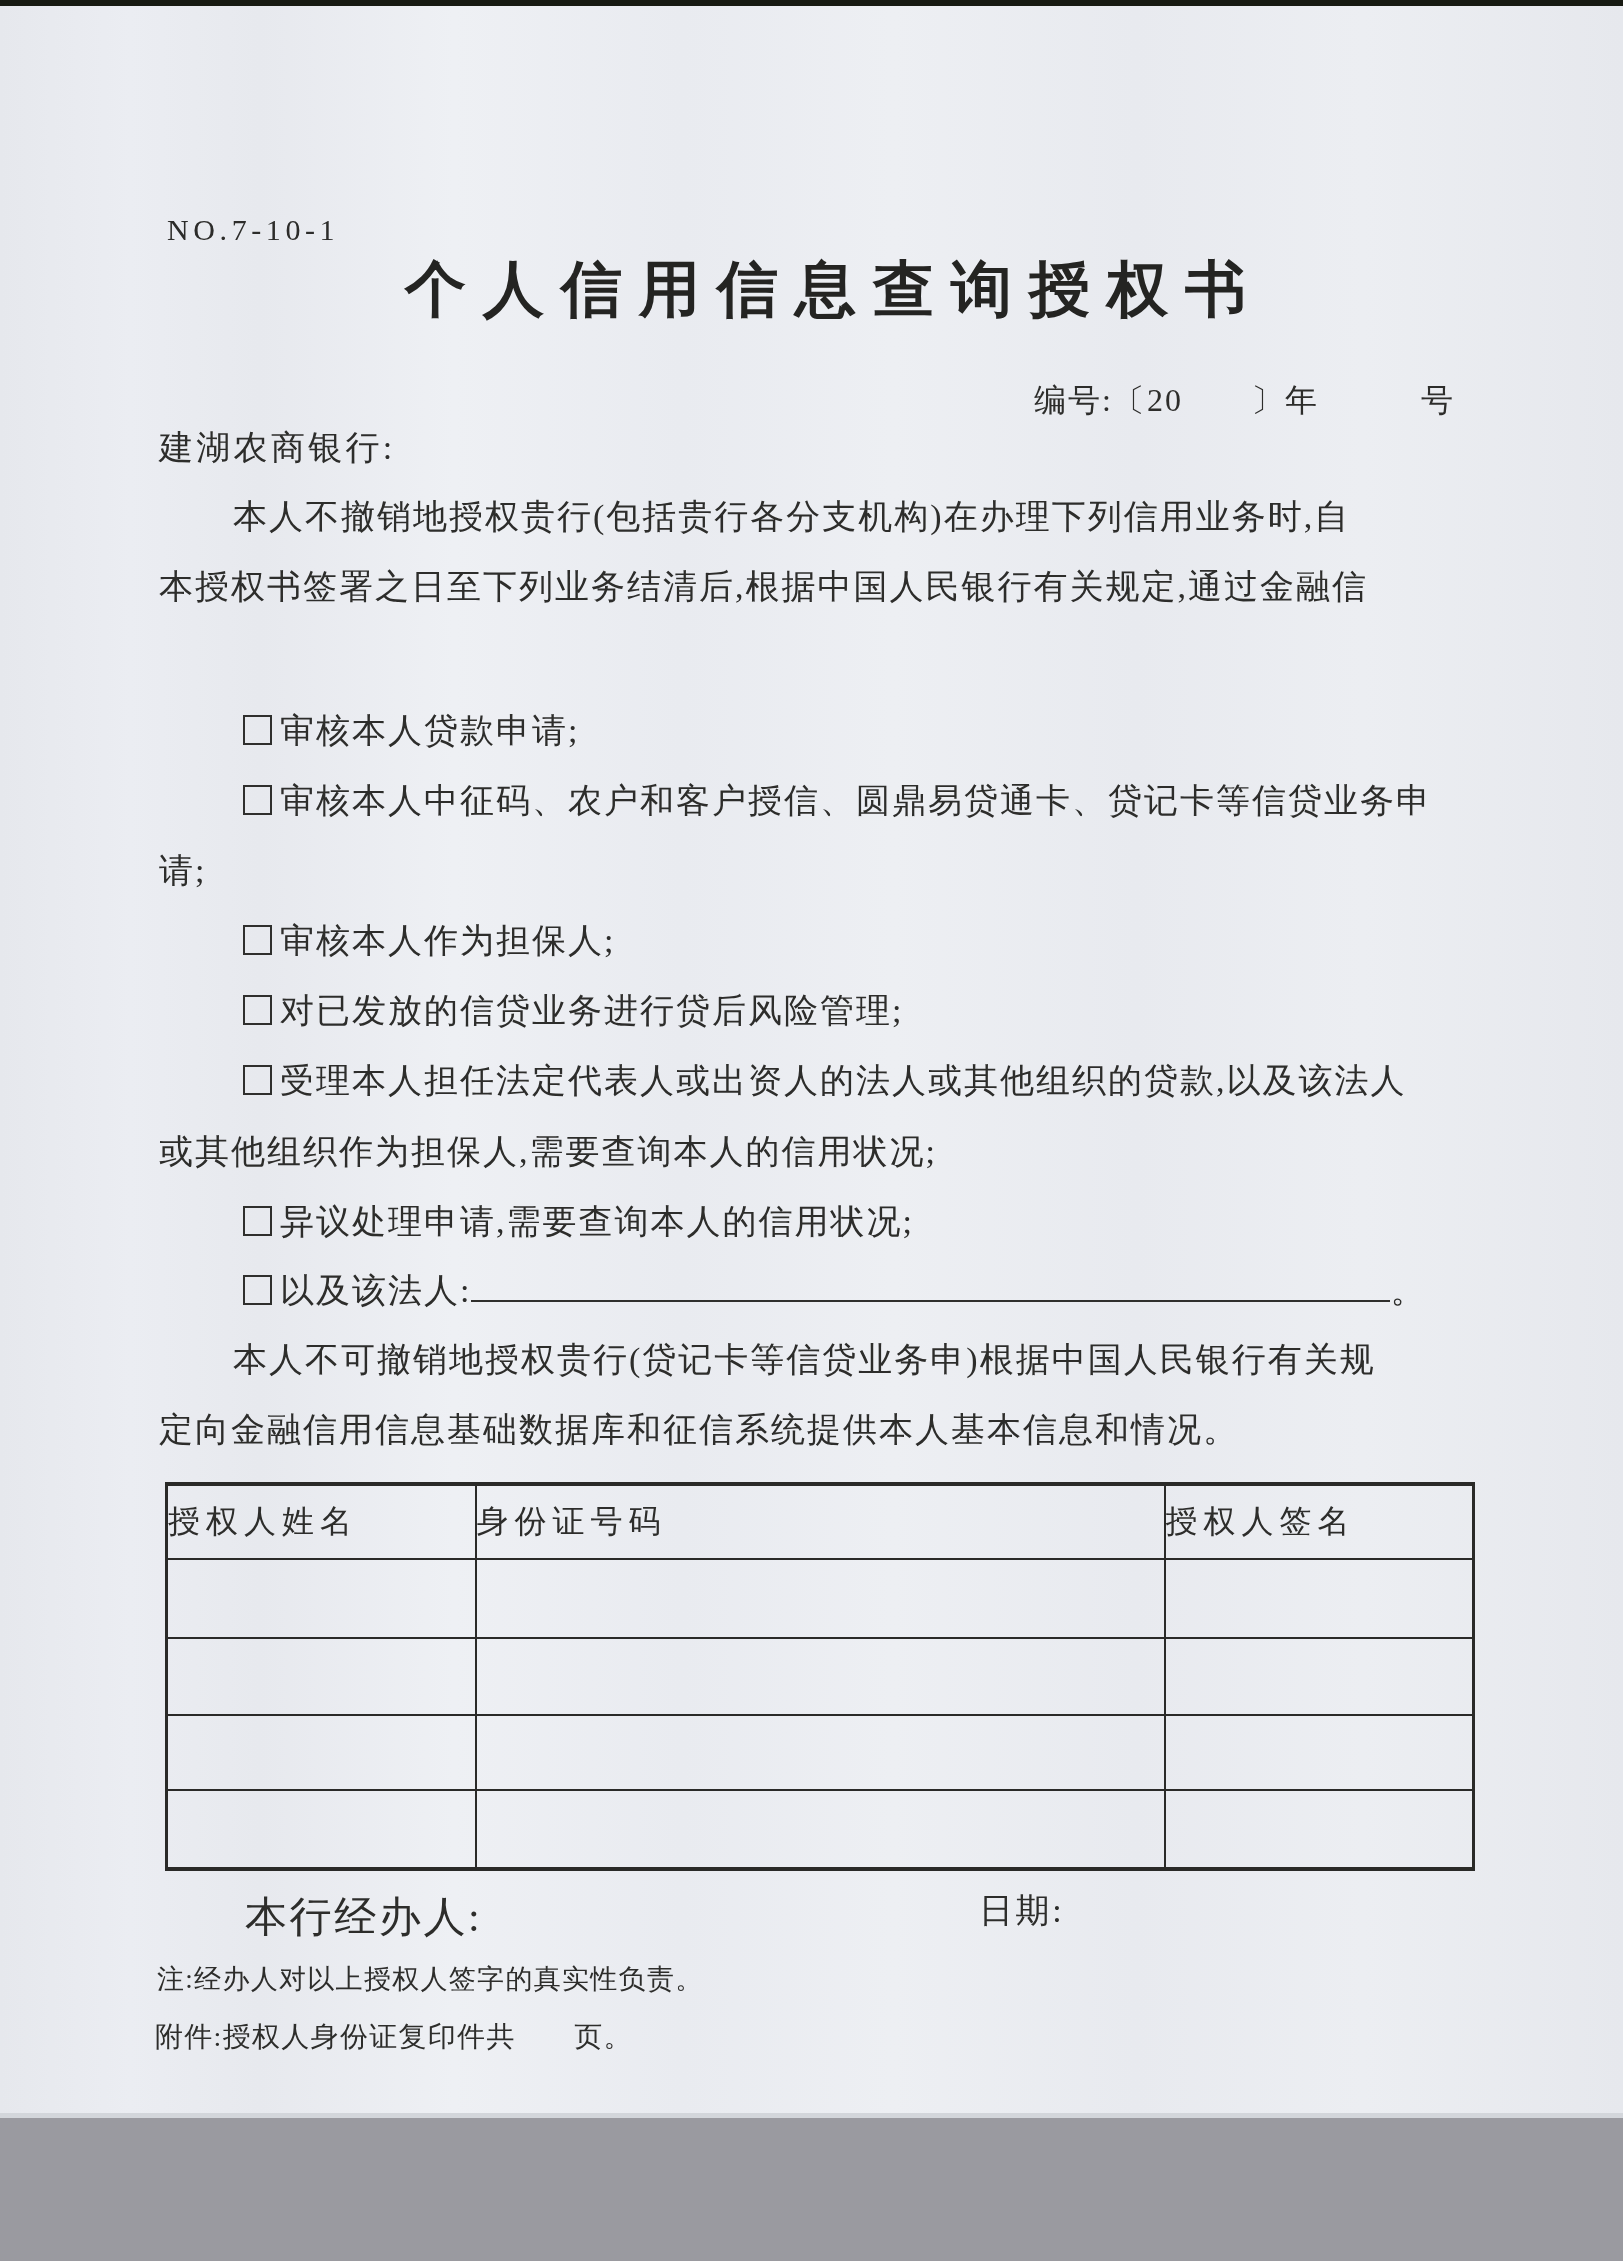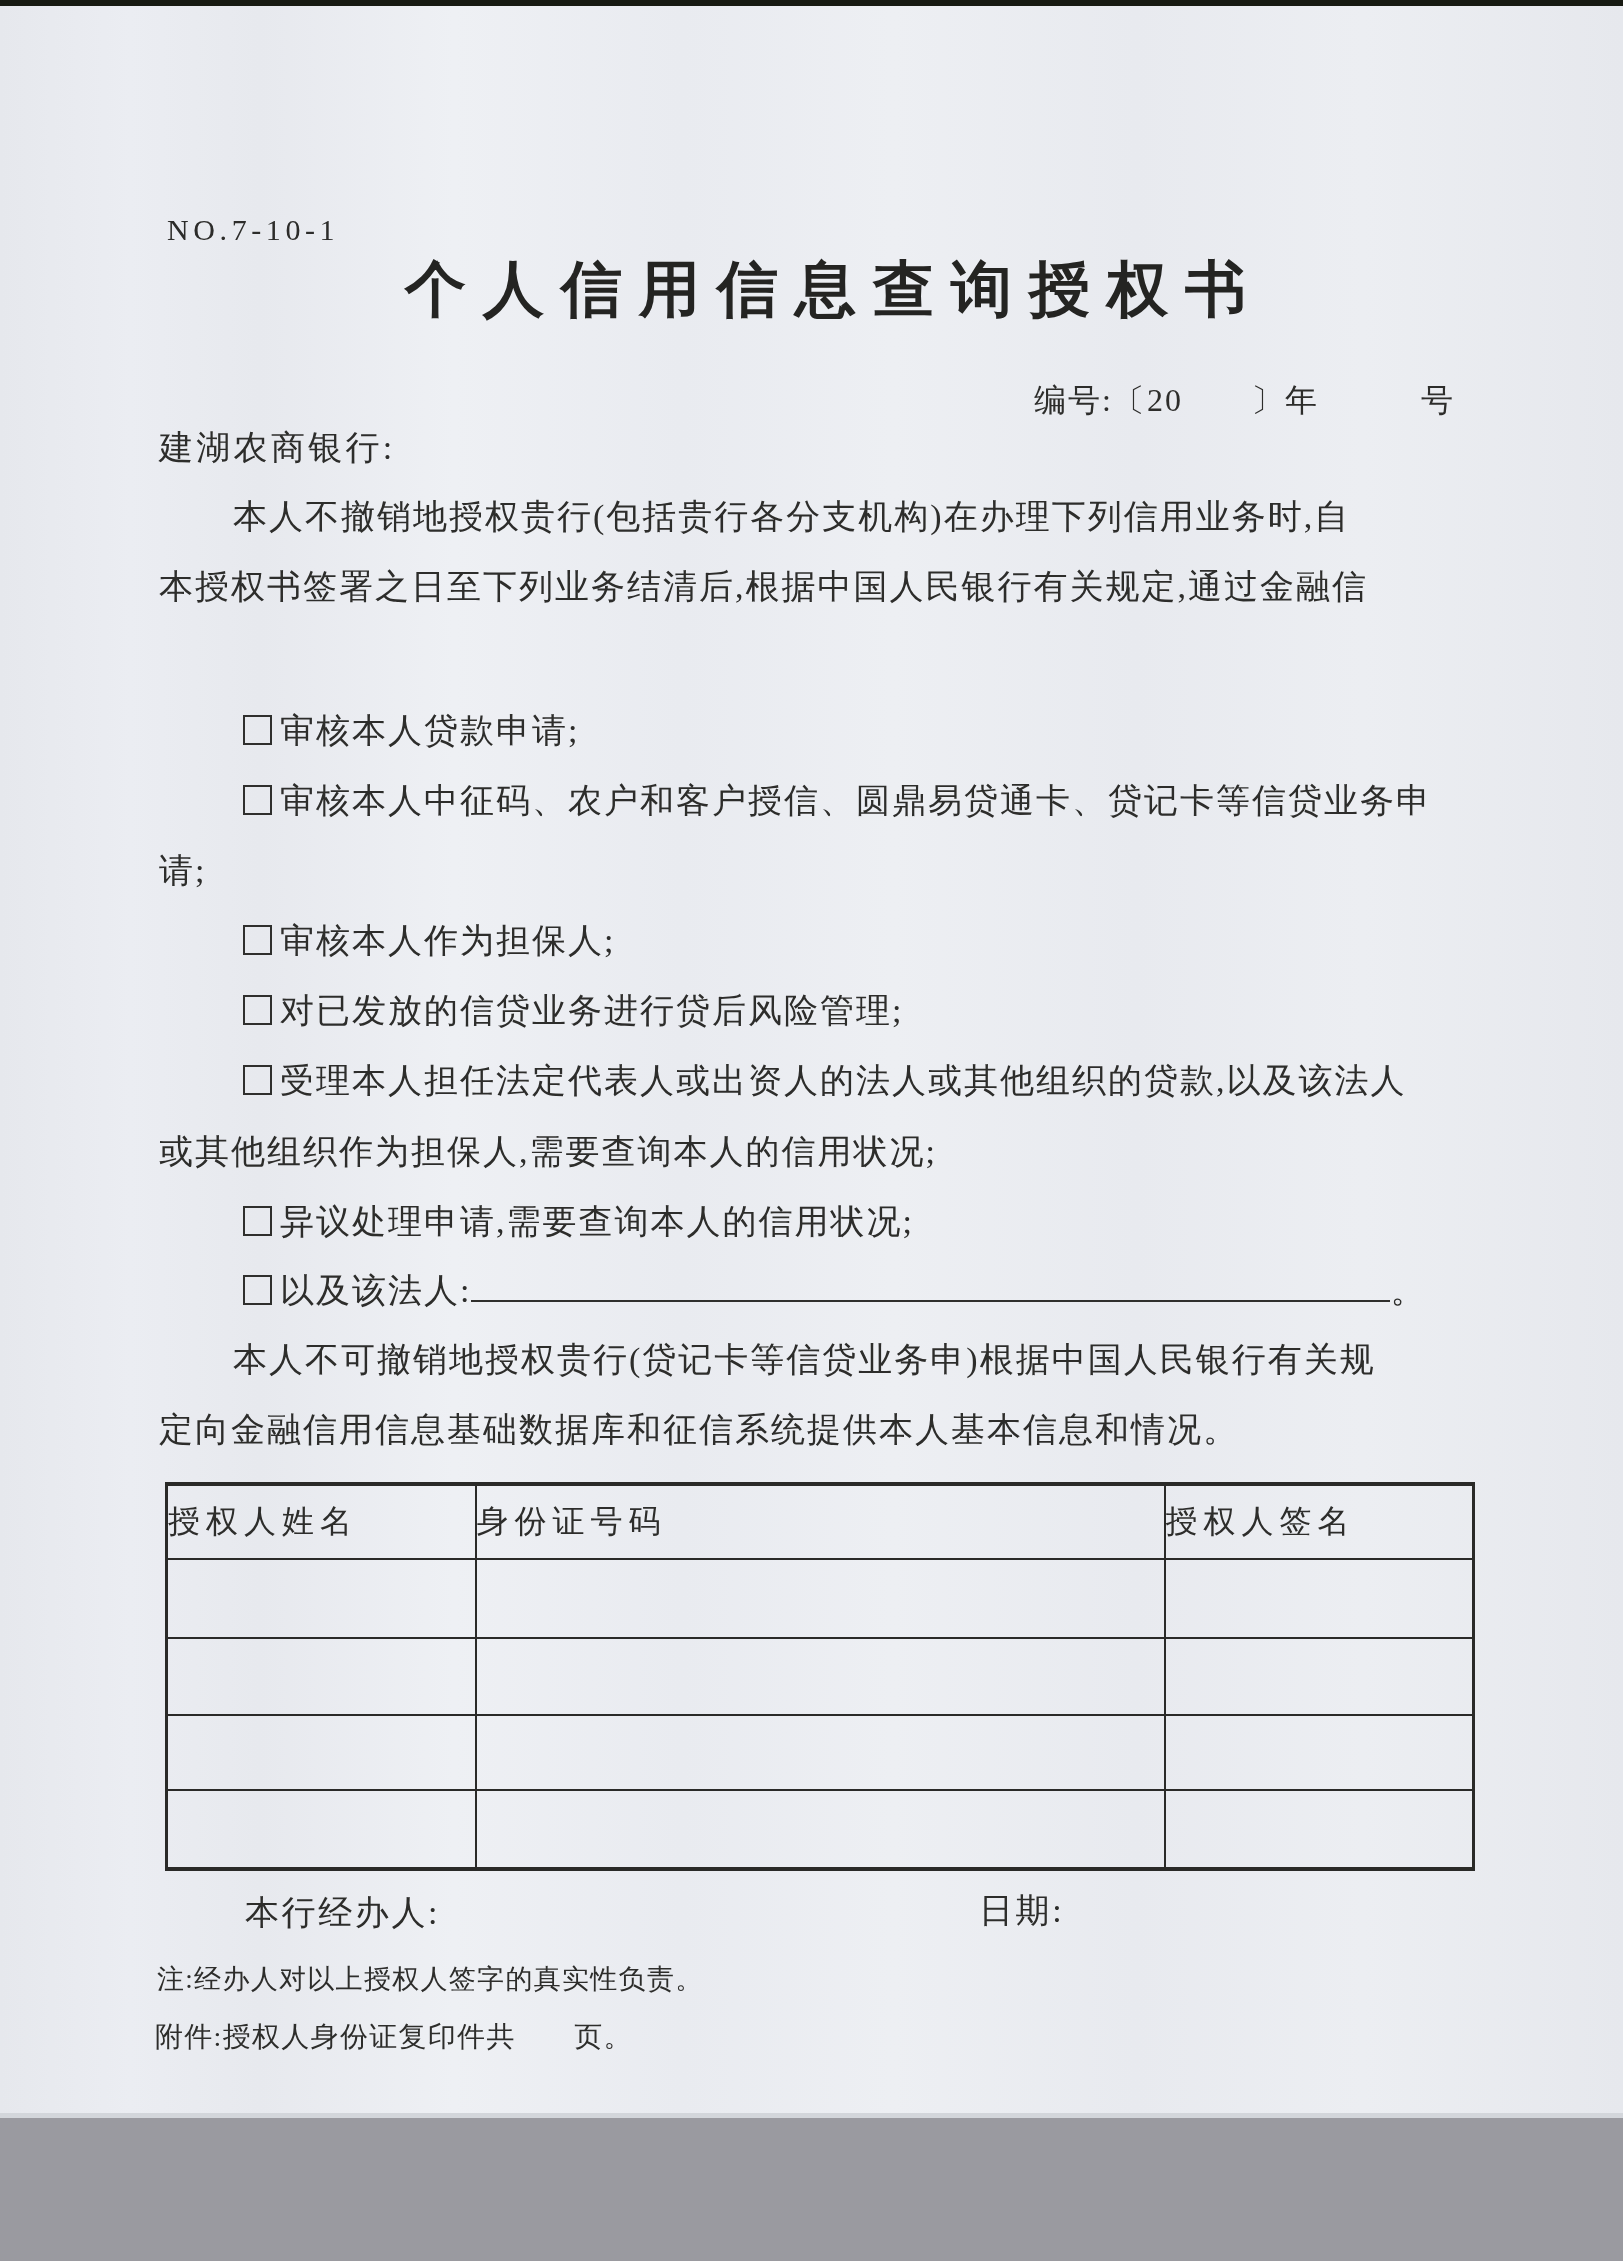--- a/index.html
+++ b/index.html
@@ -43,21 +43,21 @@
     border-collapse:collapse;table-layout:fixed;
     border:3.3px solid #2a2a28;border-top-width:4.6px;border-bottom-width:4.6px;
   }
   table.auth th,table.auth td{
     border:2px solid #2a2a28;
     font-size:32px;font-weight:normal;letter-spacing:6px;
     text-align:left;vertical-align:middle;color:#2d2d2b;
     padding:0;
   }
   table.auth th{border-bottom-width:2.6px;}
-  .op-label{left:245px;top:1896px;font-size:34px;letter-spacing:2.6px;}
+  .op-label{left:245px;top:1896px;font-size:42px;letter-spacing:2.6px;}
   .date-label{left:979px;top:1894px;font-size:34px;letter-spacing:2.6px;}
   .note{left:157px;top:1966px;font-size:27px;letter-spacing:1.3px;}
   .attachment{left:155px;top:2023px;font-size:28px;letter-spacing:1.3px;}
 </style>
 </head>
 <body>
 
 <div class="page">
   <div class="scan-edge-top"></div>
   <div class="scan-edge-bottom"></div>

